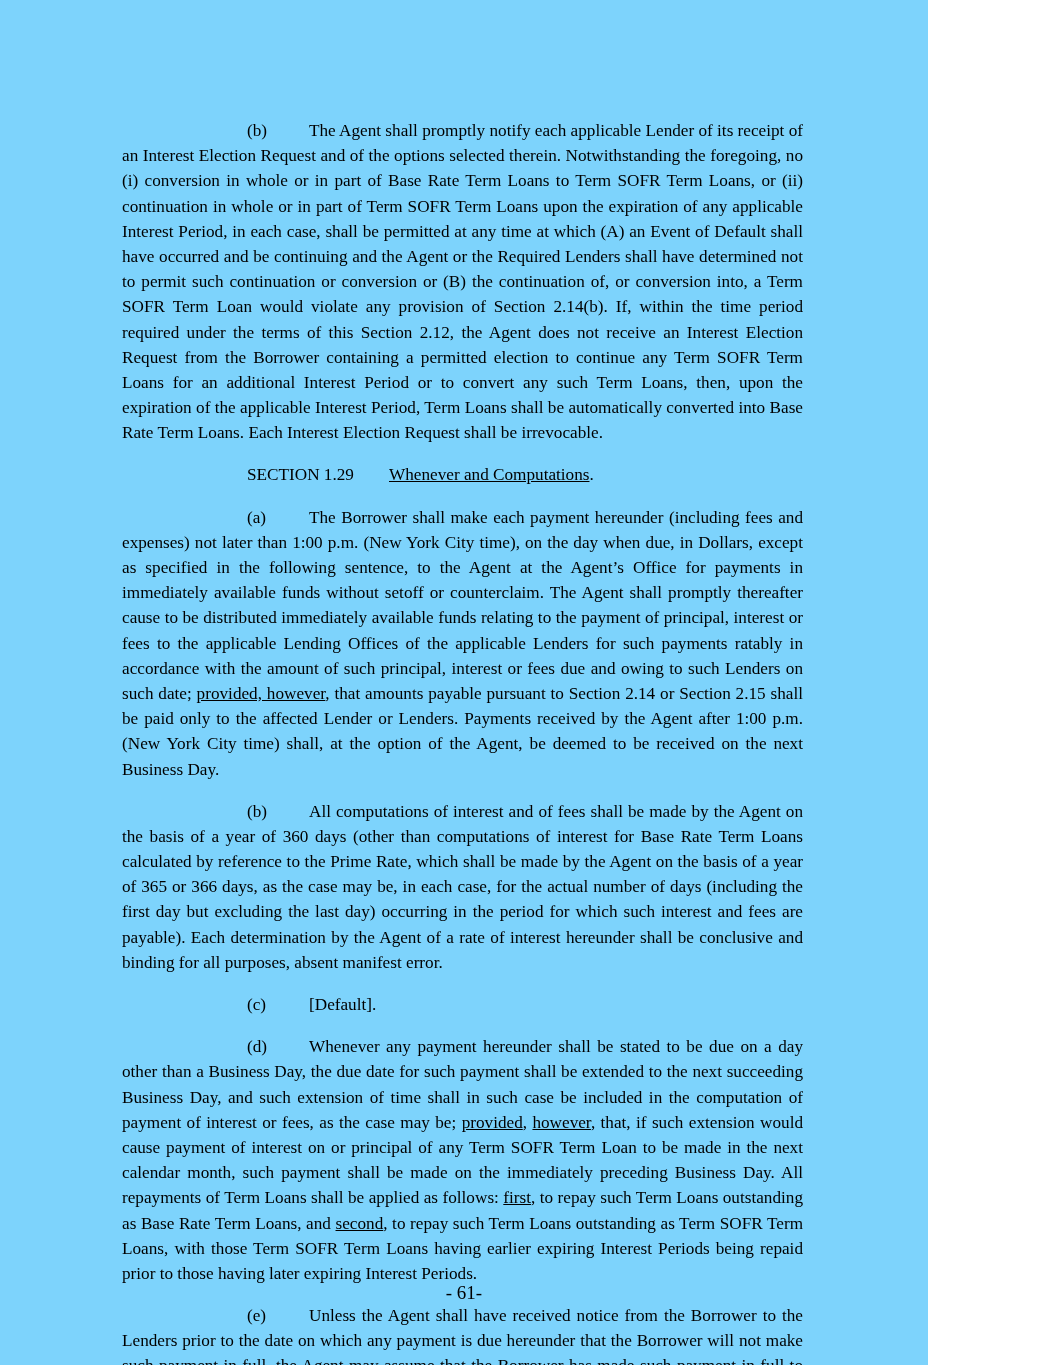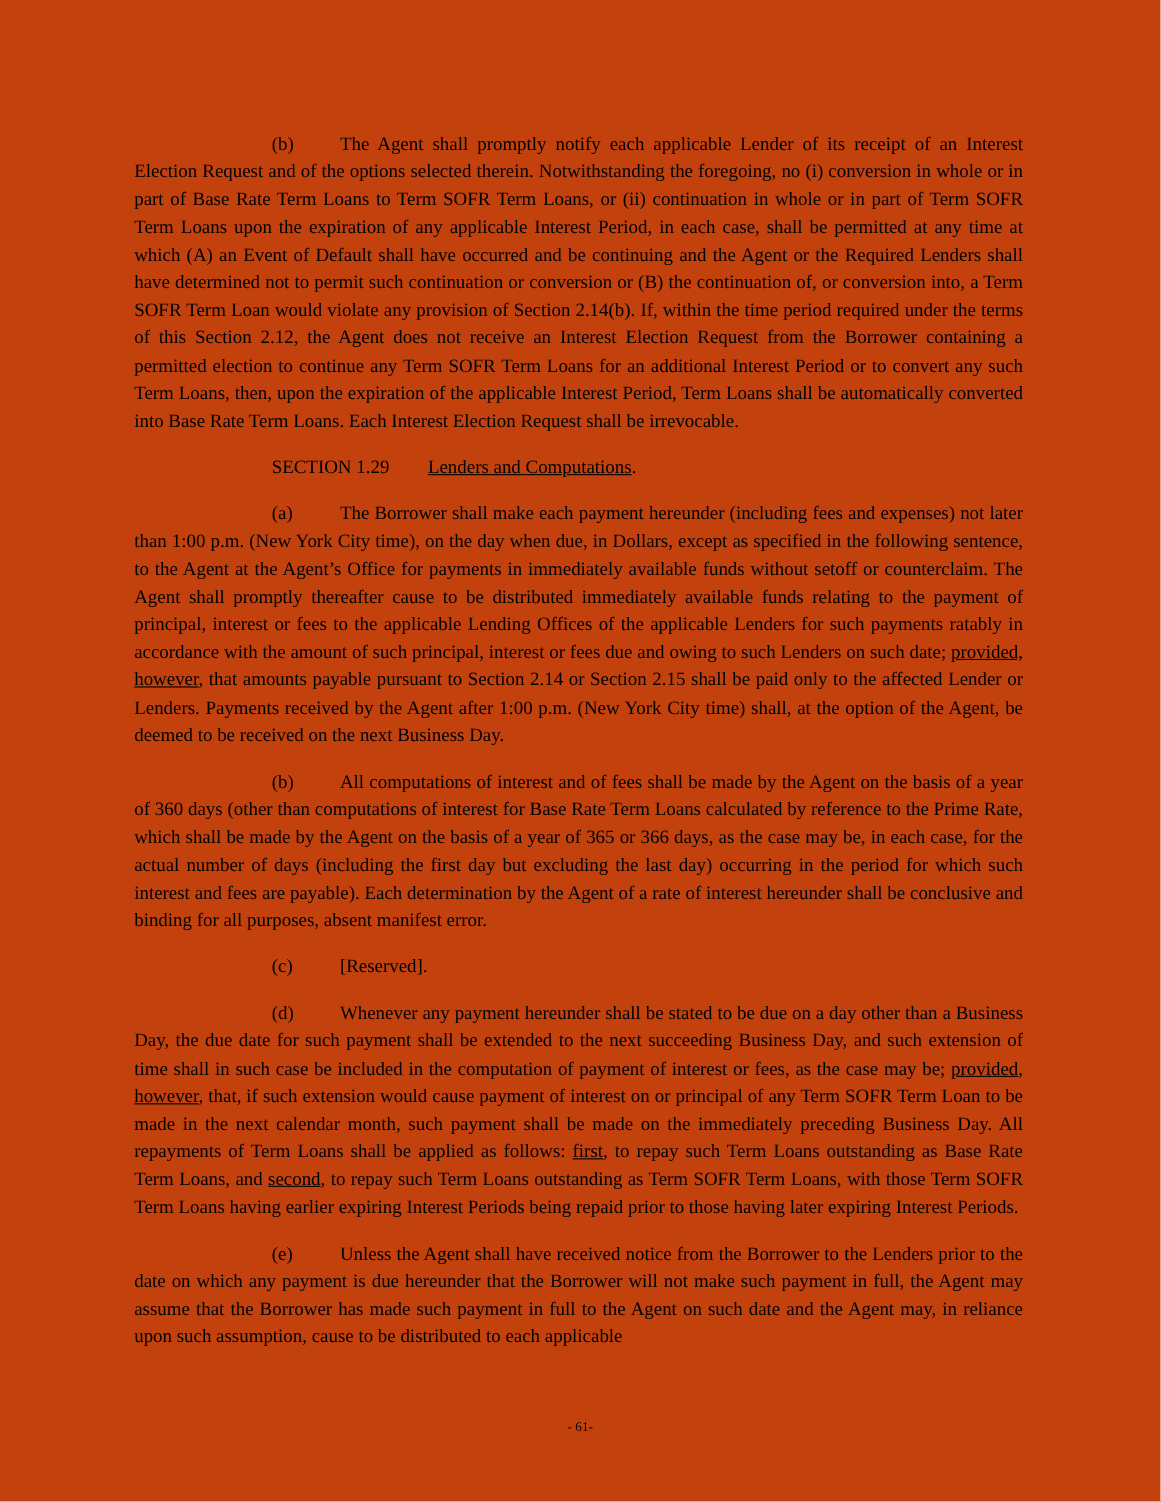--- a/index.html
+++ b/index.html
@@ -1,23 +1,23 @@
 <!DOCTYPE html>
 <html><head>
 <meta charset="utf-8">
 <style>
   html, body {
     margin: 0;
     padding: 0;
     background: #ffffff;
   }
   .page {
-    width: 1055px;
+    width: 928px;
     height: 1365px;
-    background: #c2410c;
+    background: #7dd3fc;
     position: relative;
     box-sizing: border-box;
     padding: 118px 125px 0 122px;
     font-family: "Liberation Serif", "DejaVu Serif", serif;
     font-size: 17.2px;
     line-height: 1.465;
     color: #000000;
   }
   .para {
     margin: 0 0 17px 0;
@@ -43,46 +43,46 @@
   u, .u {
     text-decoration: underline;
   }
   .footer {
     position: absolute;
     left: 0;
     right: 0;
     bottom: 58px;
     text-align: center;
     font-family: "Liberation Serif", "DejaVu Serif", serif;
-    font-size: 12px;
+    font-size: 19px;
   }
 </style>
 </head>
 <body>
 
 <div class="page">
 
   <p class="para">
     <span class="lead"></span><span class="lead-label">(b)</span><span>The Agent shall promptly notify each applicable Lender of its receipt of an Interest Election Request and of the options selected therein.  Notwithstanding the foregoing, no (i) conversion in whole or in part of Base Rate Term Loans to Term SOFR Term Loans, or (ii) continuation in whole or in part of Term SOFR Term Loans upon the expiration of any applicable Interest Period, in each case, shall be permitted at any time at which (A) an Event of Default shall have occurred and be continuing and the Agent or the Required Lenders shall have determined not to permit such continuation or conversion or (B) the continuation of, or conversion into, a Term SOFR Term Loan would violate any provision of Section 2.14(b).  If, within the time period required under the terms of this Section 2.12, the Agent does not receive an Interest Election Request from the Borrower containing a permitted election to continue any Term SOFR Term Loans for an additional Interest Period or to convert any such Term Loans, then, upon the expiration of the applicable Interest Period, Term Loans shall be automatically converted into Base Rate Term Loans.  Each Interest Election Request shall be irrevocable.</span>
   </p>
 
   <p class="section-head">
-    <span class="sec-title">SECTION 1.29</span><u>Lenders and Computations</u><span>.</span>
+    <span class="sec-title">SECTION 1.29</span><u>Whenever and Computations</u><span>.</span>
   </p>
 
   <p class="para">
     <span class="lead"></span><span class="lead-label">(a)</span><span>The Borrower shall make each payment hereunder (including fees and expenses) not later than 1:00 p.m. (New York City time), on the day when due, in Dollars, except as specified in the following sentence, to the Agent at the Agent’s Office for payments in immediately available funds without setoff or counterclaim.  The Agent shall promptly thereafter cause to be distributed immediately available funds relating to the payment of principal, interest or fees to the applicable Lending Offices of the applicable Lenders for such payments ratably in accordance with the amount of such principal, interest or fees due and owing to such Lenders on such date; </span><u>provided, however</u><span>, that amounts payable pursuant to Section 2.14 or Section 2.15 shall be paid only to the affected Lender or Lenders.  Payments received by the Agent after 1:00 p.m. (New York City time) shall, at the option of the Agent, be deemed to be received on the next Business Day.</span>
   </p>
 
   <p class="para">
     <span class="lead"></span><span class="lead-label">(b)</span><span>All computations of interest and of fees shall be made by the Agent on the basis of a year of 360 days (other than computations of interest for Base Rate Term Loans calculated by reference to the Prime Rate, which shall be made by the Agent on the basis of a year of 365 or 366 days, as the case may be, in each case, for the actual number of days (including the first day but excluding the last day) occurring in the period for which such interest and fees are payable).  Each determination by the Agent of a rate of interest hereunder shall be conclusive and binding for all purposes, absent manifest error.</span>
   </p>
 
   <p class="para">
-    <span class="lead"></span><span class="lead-label">(c)</span><span>[Reserved].</span>
+    <span class="lead"></span><span class="lead-label">(c)</span><span>[Default].</span>
   </p>
 
   <p class="para">
     <span class="lead"></span><span class="lead-label">(d)</span><span>Whenever any payment hereunder shall be stated to be due on a day other than a Business Day, the due date for such payment shall be extended to the next succeeding Business Day, and such extension of time shall in such case be included in the computation of payment of interest or fees, as the case may be; </span><u>provided</u><span>, </span><u>however</u><span>, that, if such extension would cause payment of interest on or principal of any Term SOFR Term Loan to be made in the next calendar month, such payment shall be made on the immediately preceding Business Day.  All repayments of Term Loans shall be applied as follows:  </span><u>first</u><span>, to repay such Term Loans outstanding as Base Rate Term Loans, and </span><u>second</u><span>, to repay such Term Loans outstanding as Term SOFR Term Loans, with those Term SOFR Term Loans having earlier expiring Interest Periods being repaid prior to those having later expiring Interest Periods.</span>
   </p>
 
   <p class="para">
     <span class="lead"></span><span class="lead-label">(e)</span><span>Unless the Agent shall have received notice from the Borrower to the Lenders prior to the date on which any payment is due hereunder that the Borrower will not make such payment in full, the Agent may assume that the Borrower has made such payment in full to the Agent on such date and the Agent may, in reliance upon such assumption, cause to be distributed to each applicable</span>
   </p>
 

